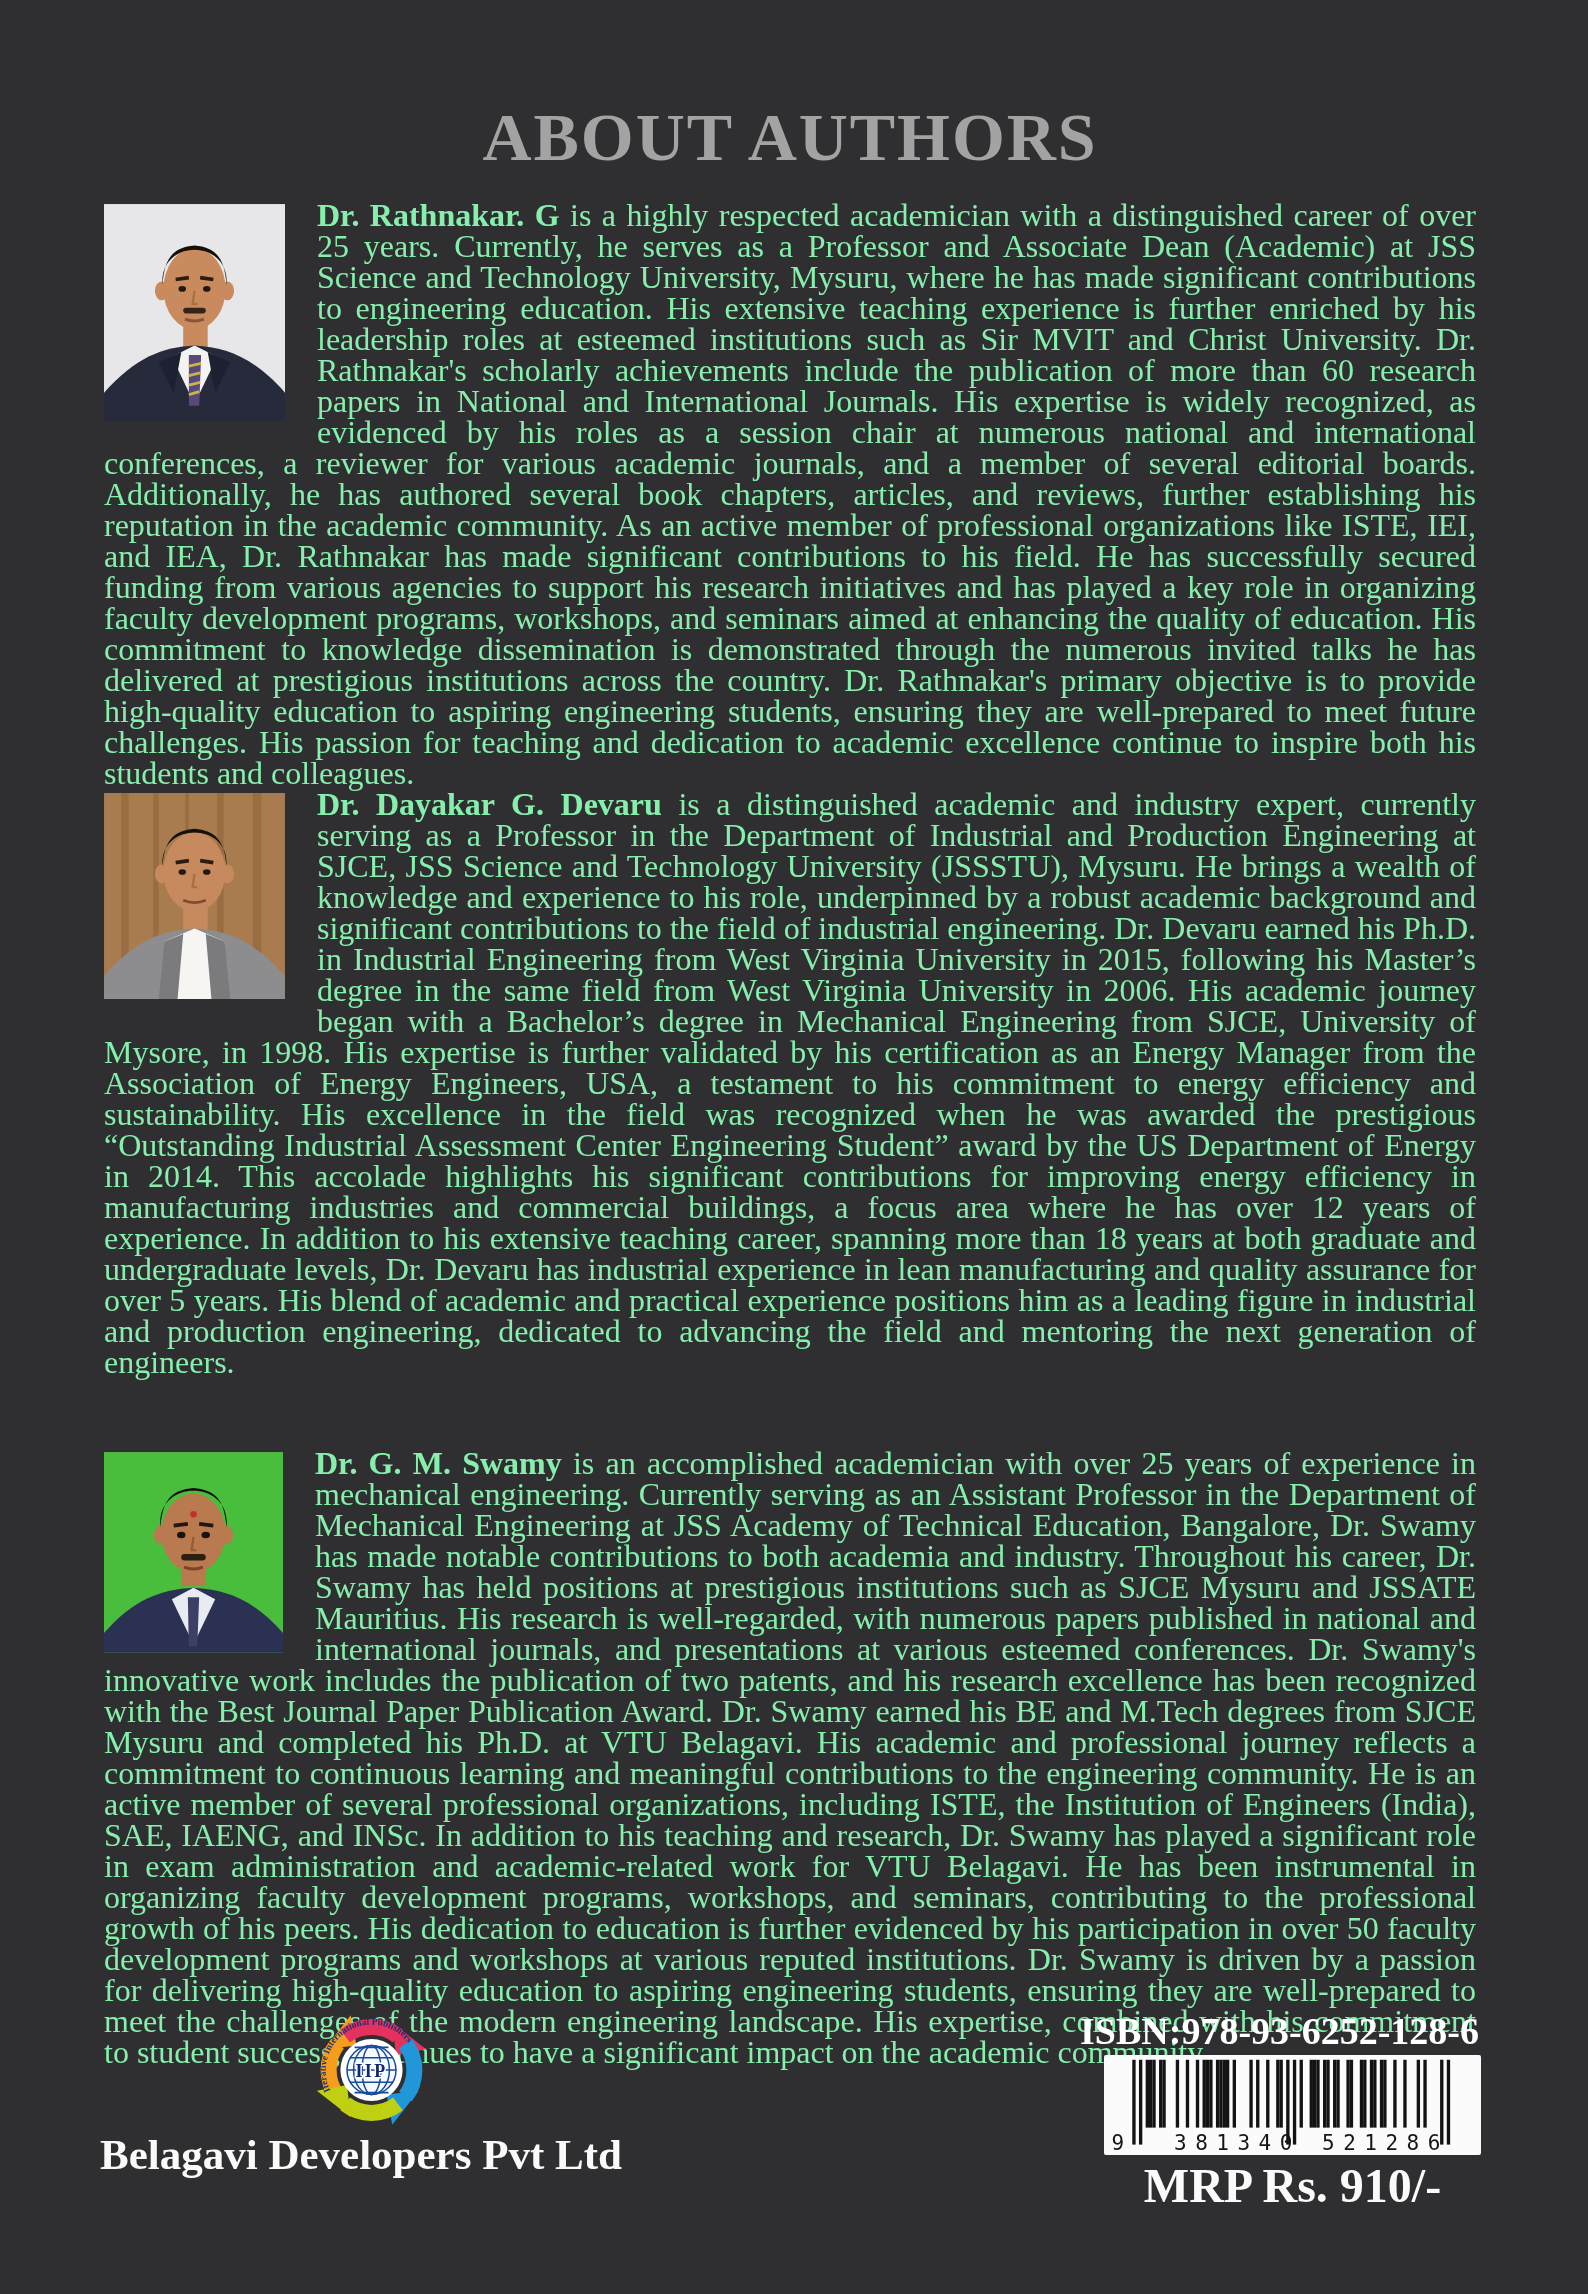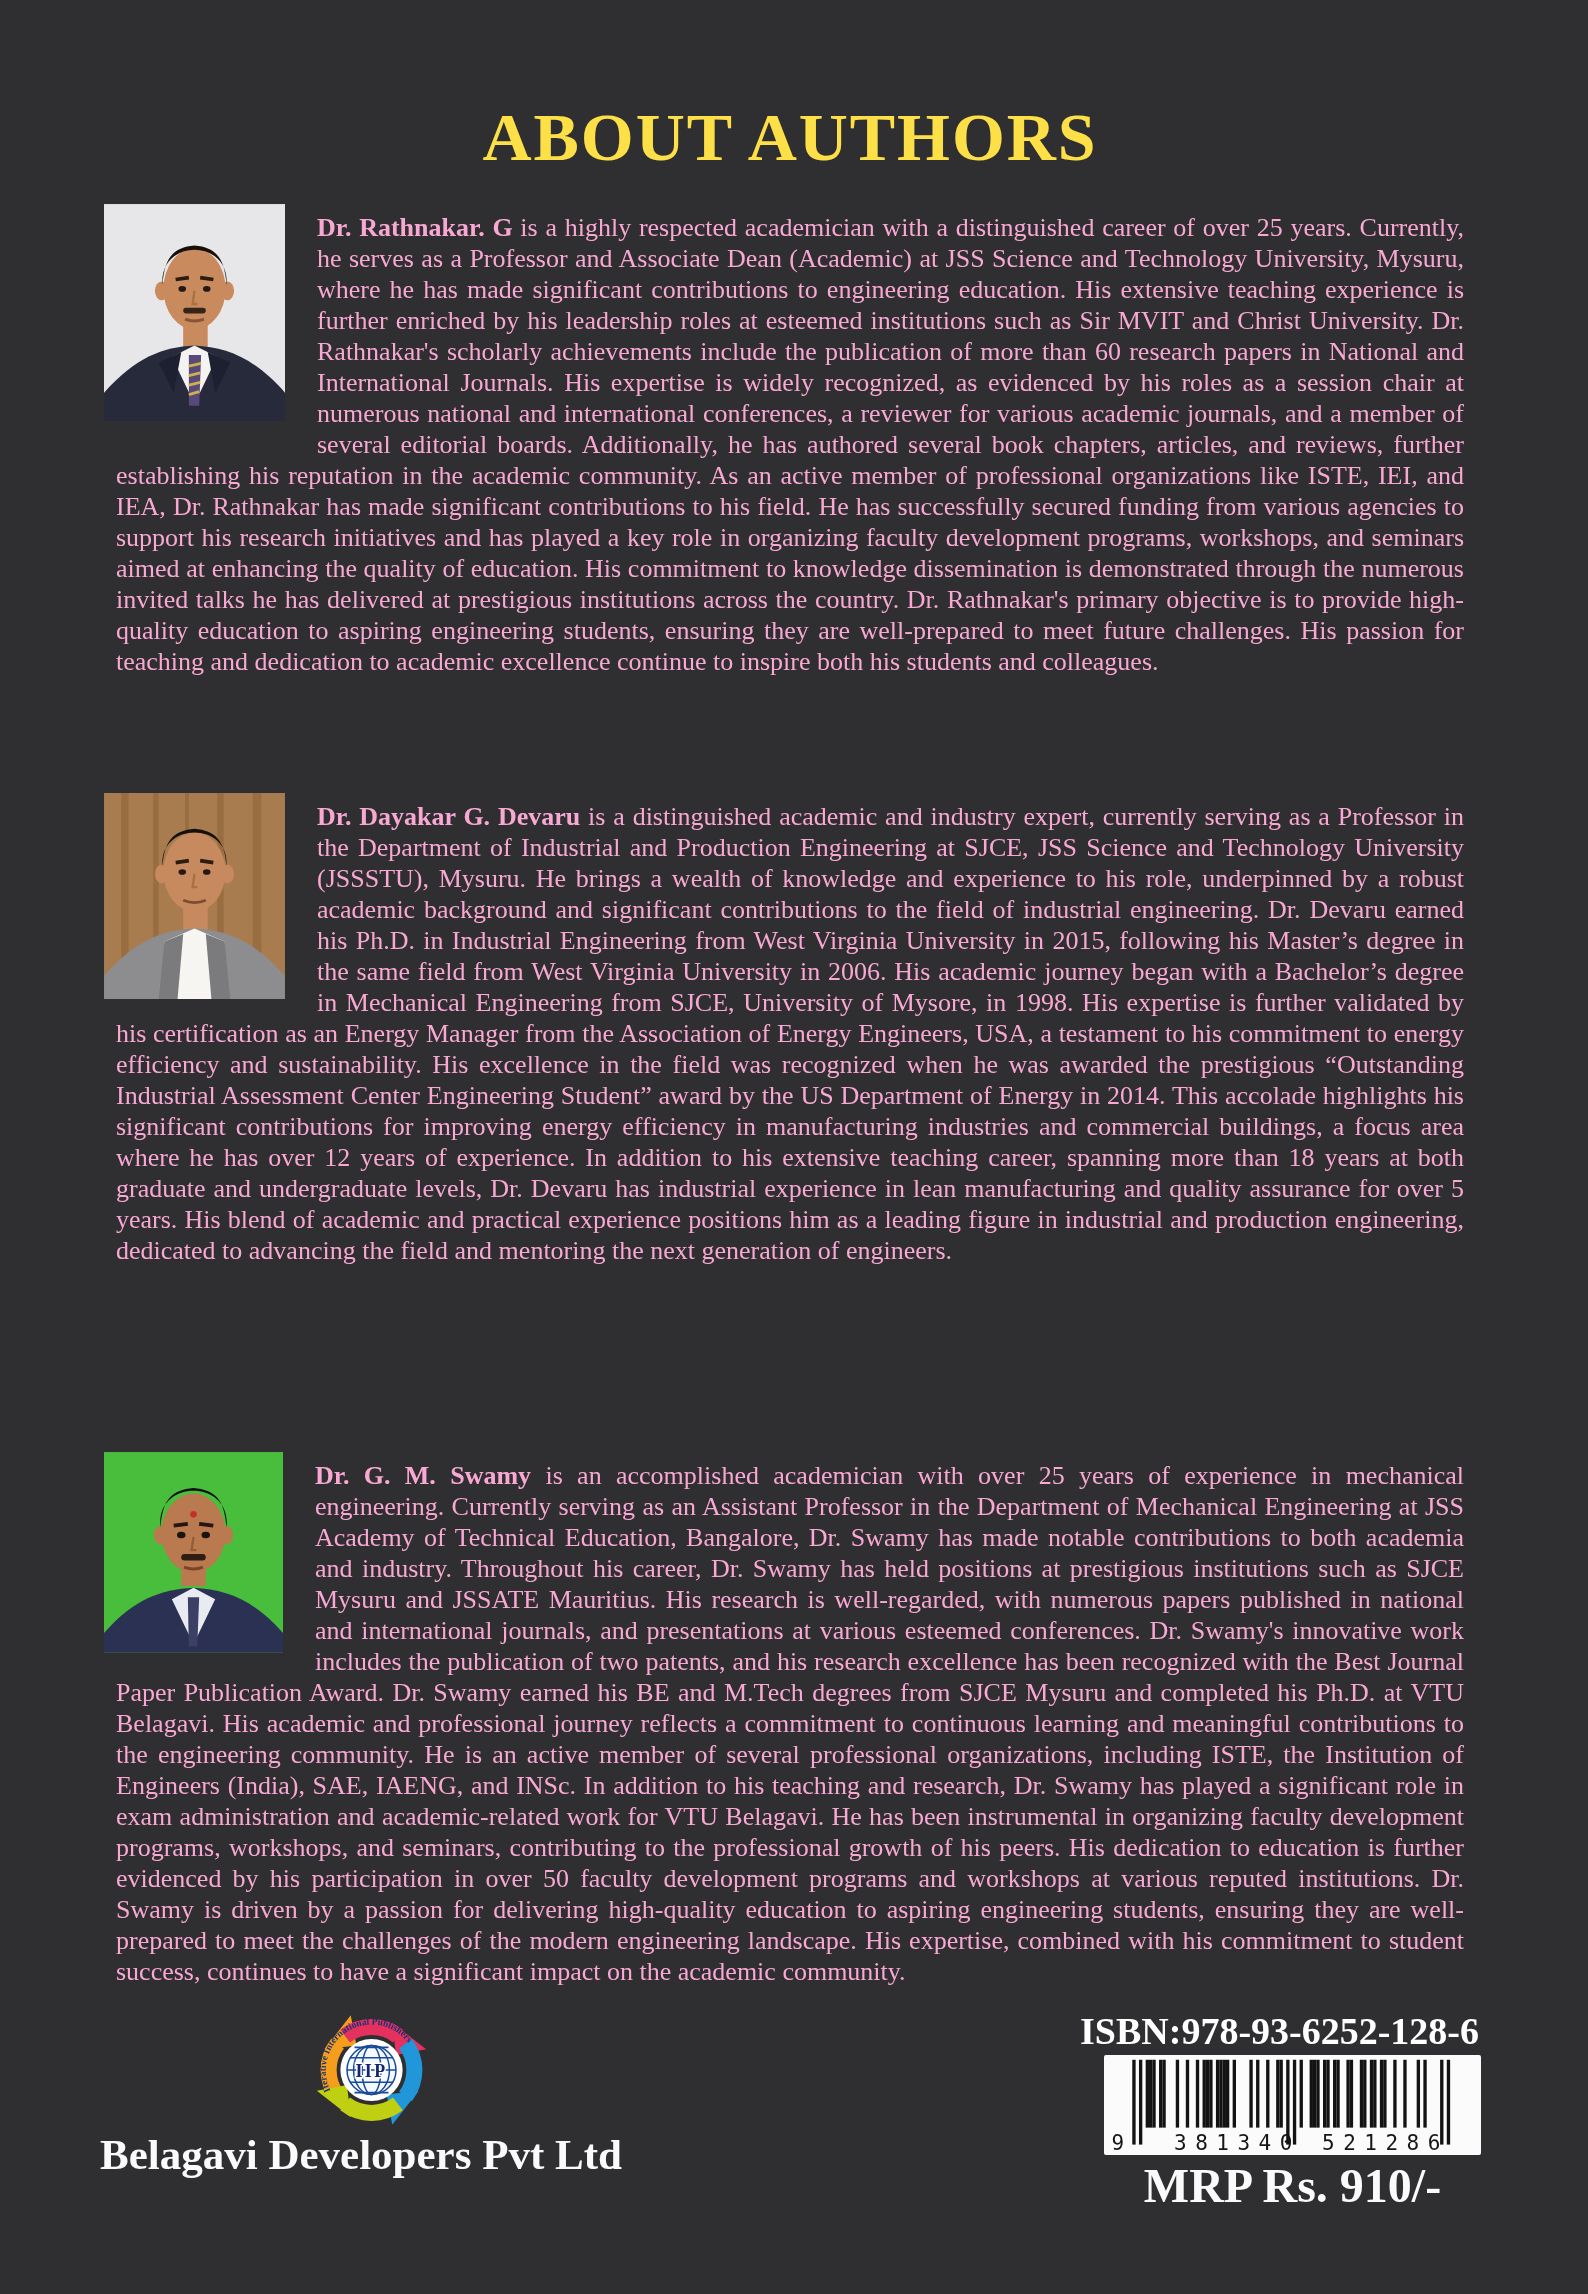--- a/index.html
+++ b/index.html
@@ -8,30 +8,30 @@
     width:1589px;height:2295px;
     background:#2f2f31;
     overflow:hidden;
     font-family:"Liberation Serif", serif;
     color:#f2f2f2;
   }
   .title{
     position:absolute;top:98px;left:104px;width:1372px;
     text-align:center;
     font-size:68px;font-weight:bold;letter-spacing:1.9px;
-    color:#fde047;white-space:nowrap;
+    color:#a3a3a3;white-space:nowrap;
   }
   .bio-block{
     position:absolute;left:104px;width:1372px;
   }
   .bio-block p{
-    margin:12px;
-    font-size:26px;line-height:31px;
+    margin:0;
+    font-size:32px;line-height:31px;
     text-align:justify;
-    color:#f9a8d4;
+    color:#86efac;
   }
   .bio-block b{font-weight:bold;}
   .photo{
     float:left;
     margin:3.8px 32px 9.4px 0;
     display:block;
     background:#777;
   }
   #bio-1{top:200px;}
   #bio-2{top:789px;}

